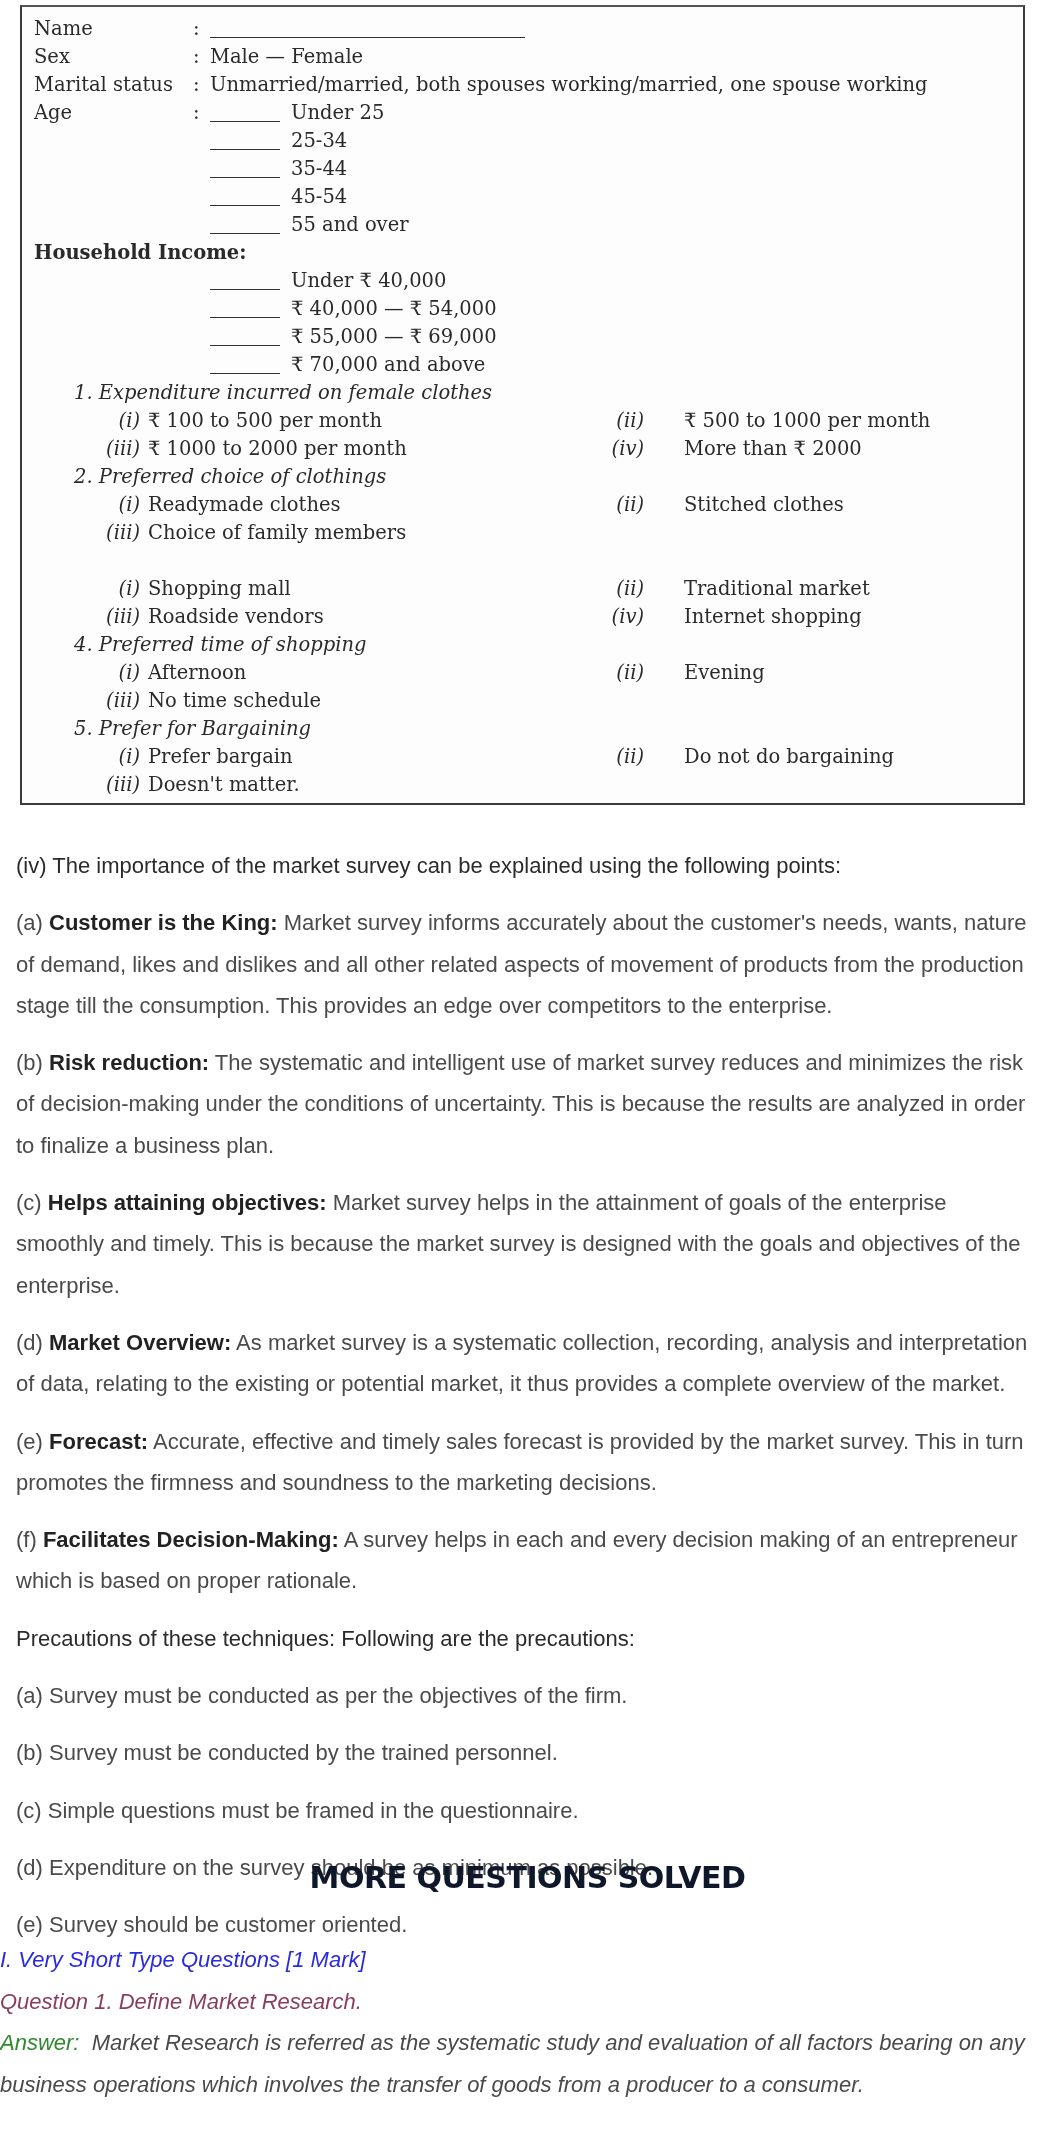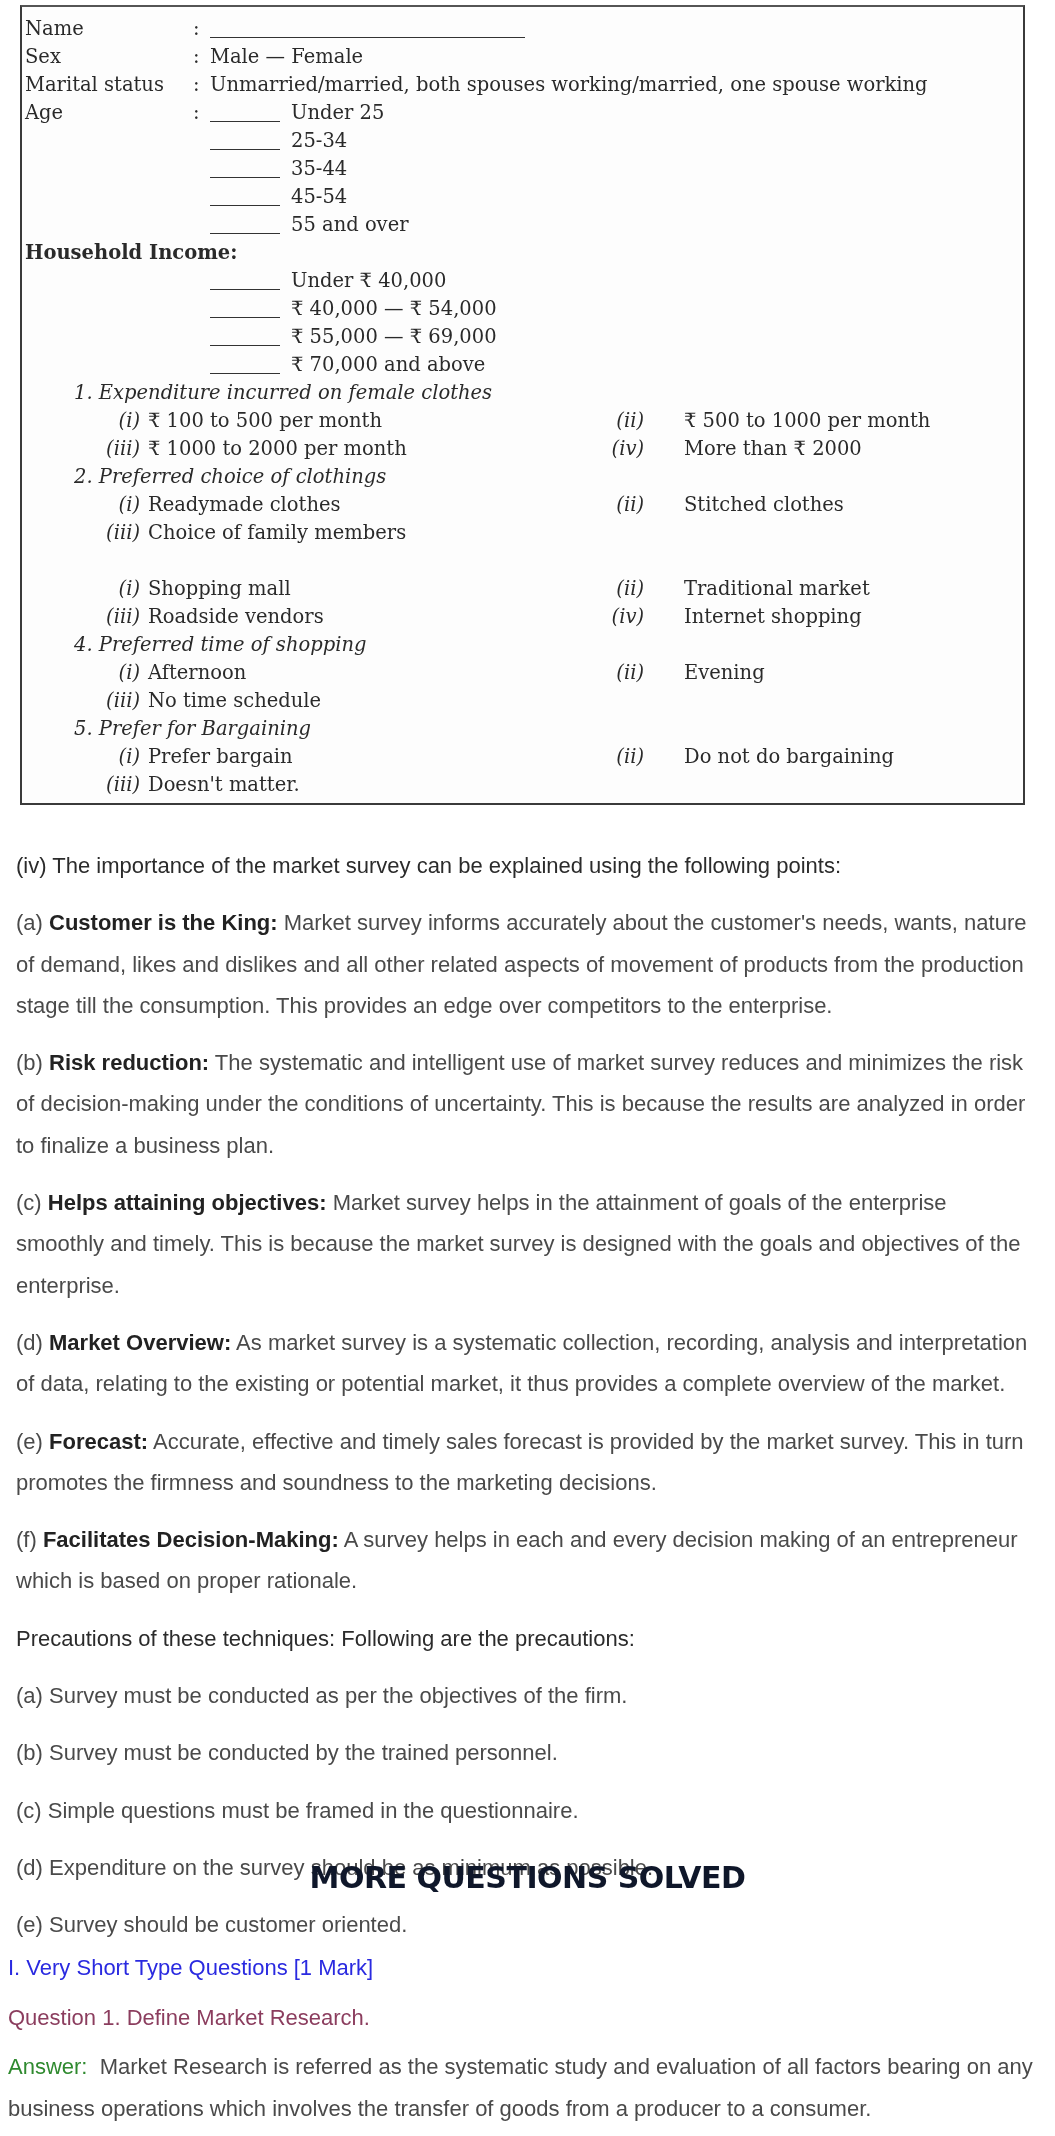--- a/index.html
+++ b/index.html
@@ -7,21 +7,21 @@
 
   
   .form-box {
     position: absolute; left: 20px; top: 5px; width: 1005px; height: 800px;
     border: 2px solid #3a3a3a; border-top-color: #555; box-sizing: border-box;
     background: #fdfdfd;
     font-family: "DejaVu Serif", "Liberation Serif", serif;
     color: #2a2a2a; font-size: 19.5px;
   }
   .frow { position: absolute; left: 0; right: 0; height: 28px; line-height: 28px; white-space: nowrap; }
-  .lbl { position: absolute; left: 3px; }
+  .lbl { position: absolute; left: 12px; }
   .lbl.bold { font-weight: bold; }
   .colon { position: absolute; left: 171px; }
   .blank { position: absolute; left: 188px; width: 70px; height: 20px; border-bottom: 1.5px solid #333; top: 2px; }
   .blank.long { width: 315px; }
   .after-blank { position: absolute; left: 269px; }
   .after-colon { position: absolute; left: 188px; }
   .qnum { position: absolute; left: 52px; font-style: italic; }
   .opt-l { position: absolute; left: 0; width: 118px; text-align: right; font-style: italic; }
   .opt-l-text { position: absolute; left: 126px; }
   .opt-r { position: absolute; left: 580px; width: 42px; text-align: right; font-style: italic; }
@@ -39,21 +39,21 @@
   .section-title {
     position: absolute; left: 0; top: 1860px; width: 1055px; text-align: center;
     font-family: "DejaVu Sans", "Liberation Sans", sans-serif; font-weight: bold;
     font-size: 30px; letter-spacing: -0.5px; color: #0f172a;
   }
   .qa {
     position: absolute; left: 0; top: 1939px; width: 1055px;
     font-family: "Liberation Sans", "DejaVu Sans", sans-serif;
     font-size: 22px; line-height: 41.5px; color: #4a4a4a;
   }
-  .qa p { margin: 8px; }
+  .qa p { margin: 0; font-style: italic; }
   .qa .subhead { color: #2a2ae0; }
   .qa .question { color: #8b3d5e; }
   .qa .answer-label { color: #2f8a2f; }
 </style>
 </head>
 <body>
 
 <div class="form-box">
 
   <div class="frow" style="top:8px">

